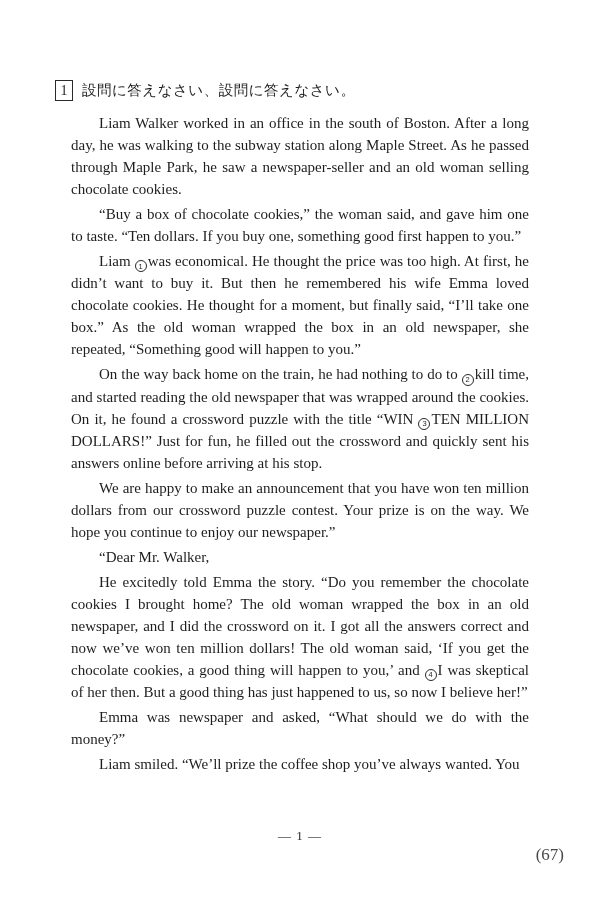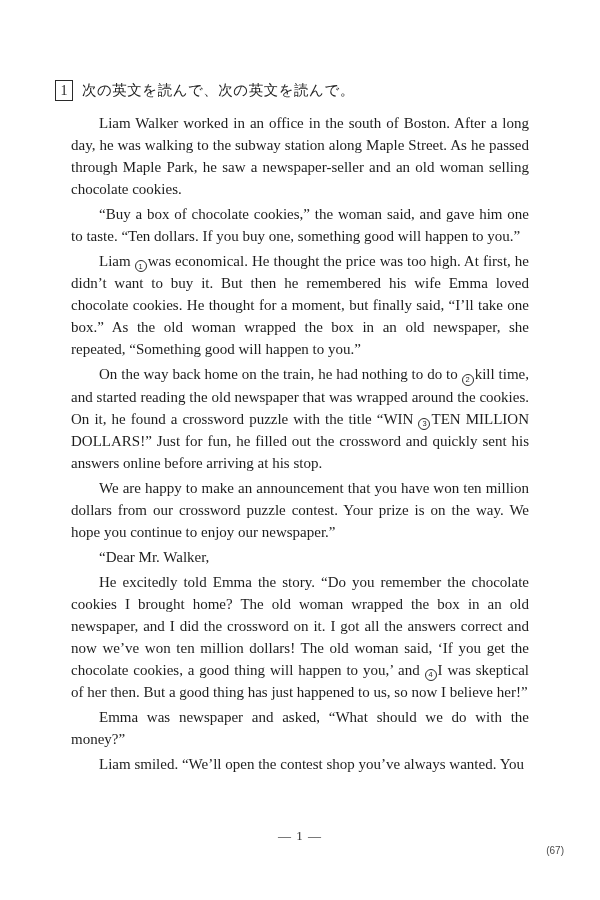--- a/index.html
+++ b/index.html
@@ -79,41 +79,41 @@
     top: 828px;
     text-align: center;
     font-size: 13px;
     letter-spacing: 1px;
     color: #2a2a2a;
   }
   .corner-number {
     position: absolute;
     right: 36px;
     top: 845px;
-    font-size: 10px;
+    font-size: 17px;
     color: #4a4a4a;
-    font-family: Liberation Sans, sans-serif;
+    font-family: Liberation Serif, serif;
   }
 </style>
 </head>
 <body>
 
 <div class="page">
   <div class="content">
     <div class="header-line">
       <span class="qbox">1</span>
-      <span class="jp-instruction">次の英文を読んで、次の英文を読んで。</span>
+      <span class="jp-instruction">設問に答えなさい、設問に答えなさい。</span>
     </div>
     <div class="passage" id="passage">
         <p><span>Liam Walker worked in an office in the south of Boston. After a long day, he was walking to the subway station along Maple Street. As he passed through Maple Park, he saw a newspaper-seller and an old woman selling chocolate cookies.</span></p>
-        <p><span>“Buy a box of chocolate cookies,” the woman said, and gave him one to taste. “Ten dollars. If you buy one, something good will happen to you.”</span></p>
+        <p><span>“Buy a box of chocolate cookies,” the woman said, and gave him one to taste. “Ten dollars. If you buy one, something good first happen to you.”</span></p>
         <p><span>Liam </span><span class="marker">1</span><span class="ul">was economical</span><span>. He thought the price was too high. At first, he didn’t want to buy it. But then he remembered his wife Emma loved chocolate cookies. He thought for a moment, but finally said, “I’ll take one box.” As the old woman wrapped the box in an old newspaper, she repeated, “Something good will happen to you.”</span></p>
         <p><span>On the way back home on the train, he had nothing to do to </span><span class="marker">2</span><span class="ul">kill</span><span> time, and started reading the old newspaper that was wrapped around the cookies. On it, he found a crossword puzzle with the title “WIN </span><span class="marker">3</span><span class="ul">TEN MILLION</span><span> DOLLARS!” Just for fun, he filled out the crossword and quickly sent his answers online before arriving at his stop.</span></p>
         <p><span>We are happy to make an announcement that you have won ten million dollars from our crossword puzzle contest. Your prize is on the way. We hope you continue to enjoy our newspaper.”</span></p>
         <p><span>“Dear Mr. Walker,</span></p>
         <p><span>He excitedly told Emma the story. “Do you remember the chocolate cookies I brought home? The old woman wrapped the box in an old newspaper, and I did the crossword on it. I got all the answers correct and now we’ve won ten million dollars! The old woman said, ‘If you get the chocolate cookies, a good thing will happen to you,’ and </span><span class="marker">4</span><span class="ul">I was skeptical of her</span><span> then. But a good thing has just happened to us, so now I believe her!”</span></p>
         <p><span>Emma was newspaper and asked, “What should we do with the money?”</span></p>
-        <p><span>Liam smiled. “We’ll open the contest shop you’ve always wanted. You</span></p>
+        <p><span>Liam smiled. “We’ll prize the coffee shop you’ve always wanted. You</span></p>
       </div>
   </div>
   <div class="footer-page">— 1 —</div>
   <div class="corner-number">(67)</div>
 </div>
 
 </body></html>

